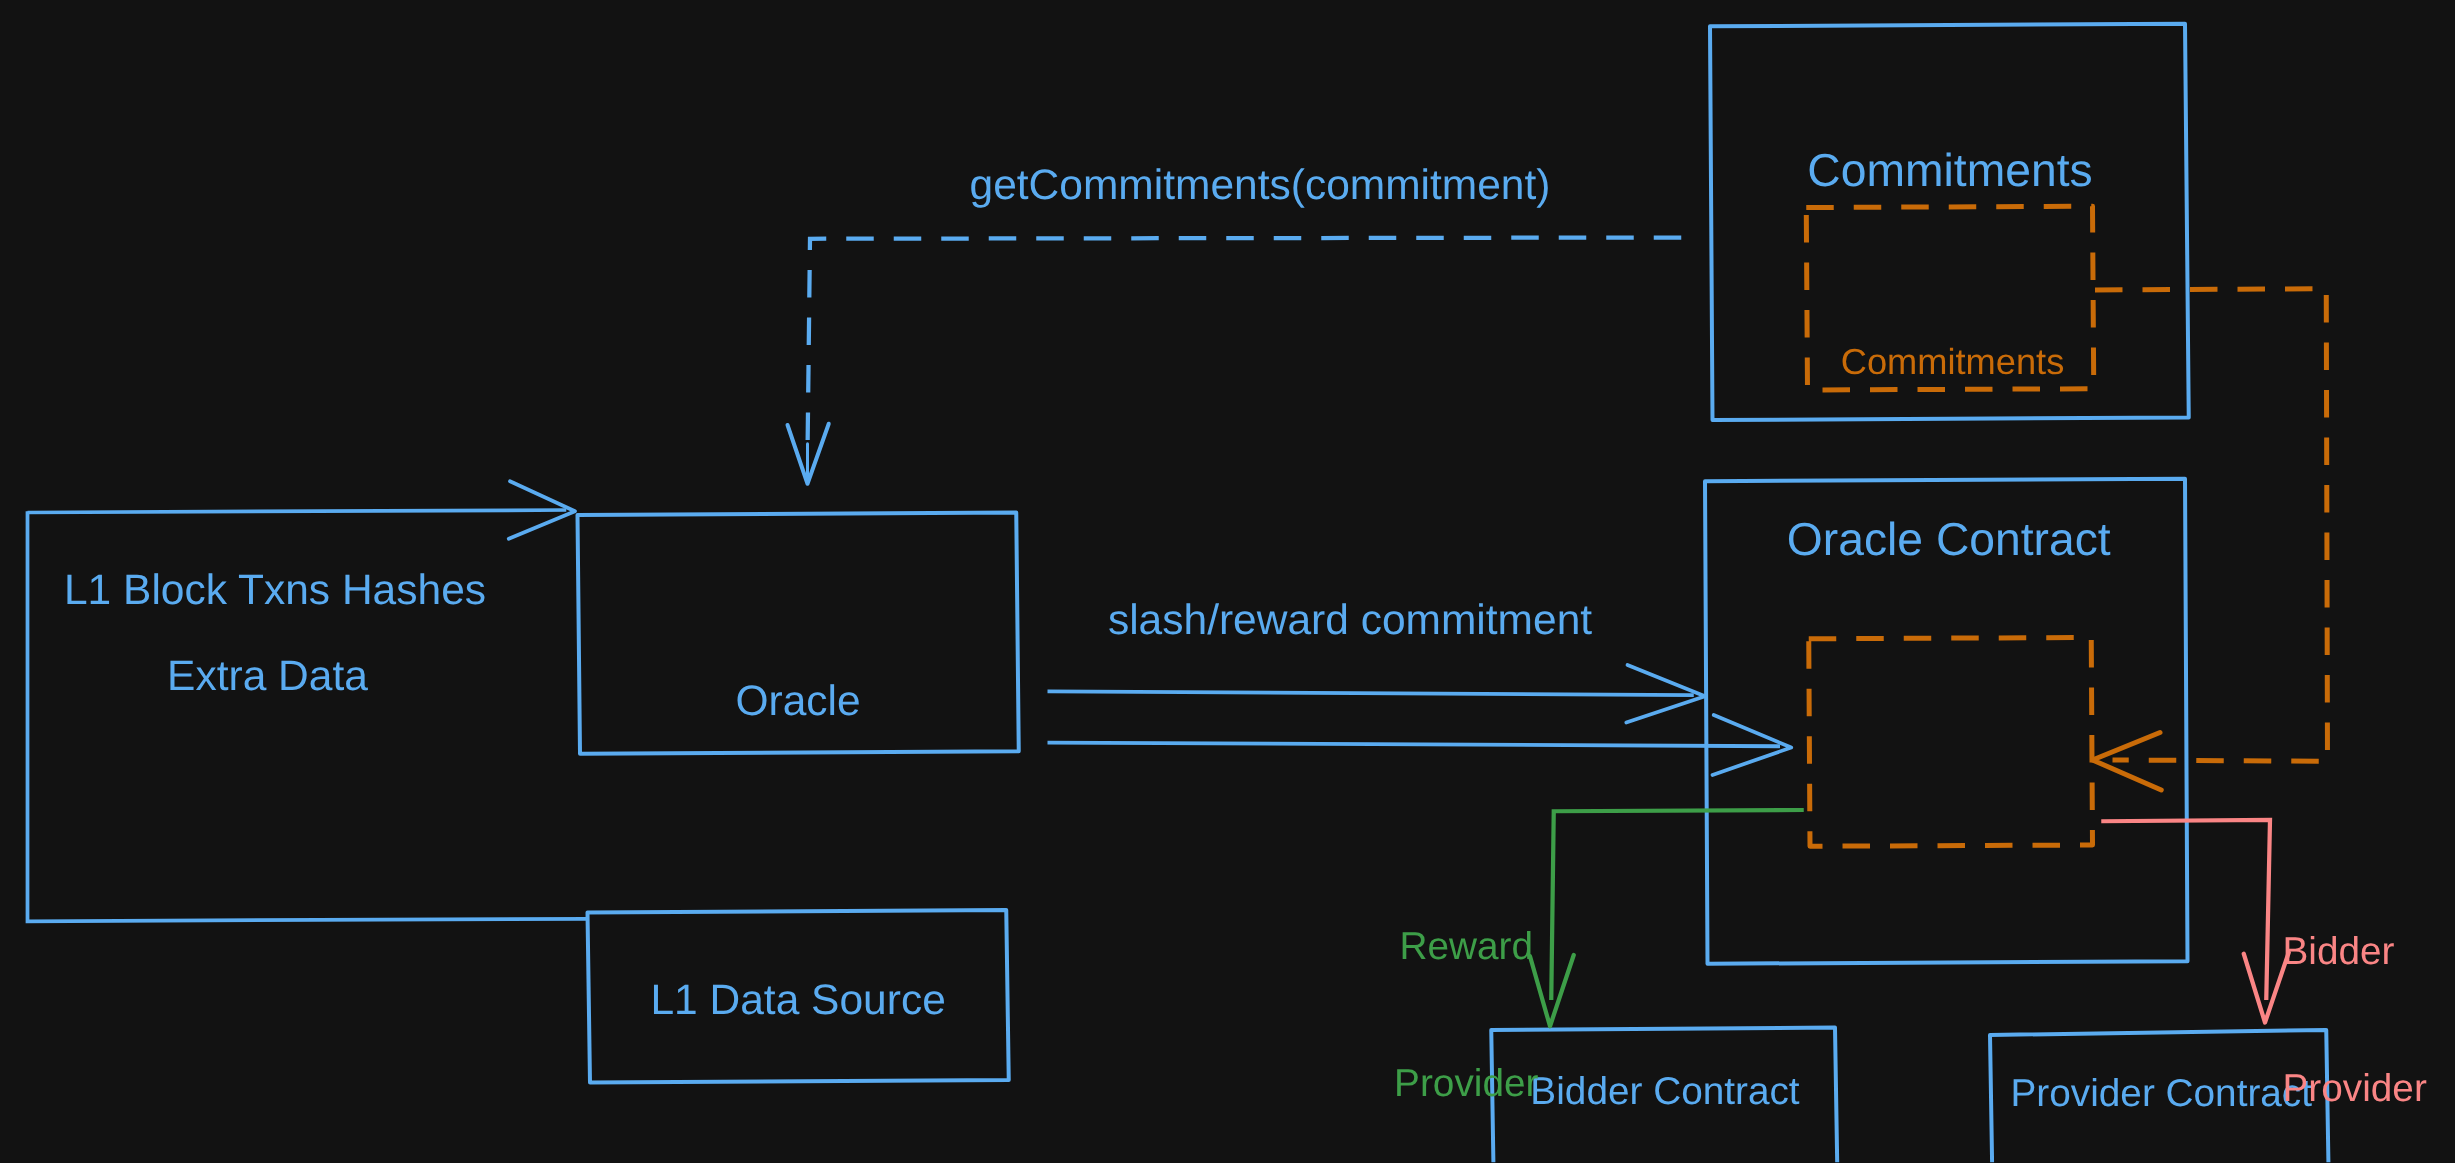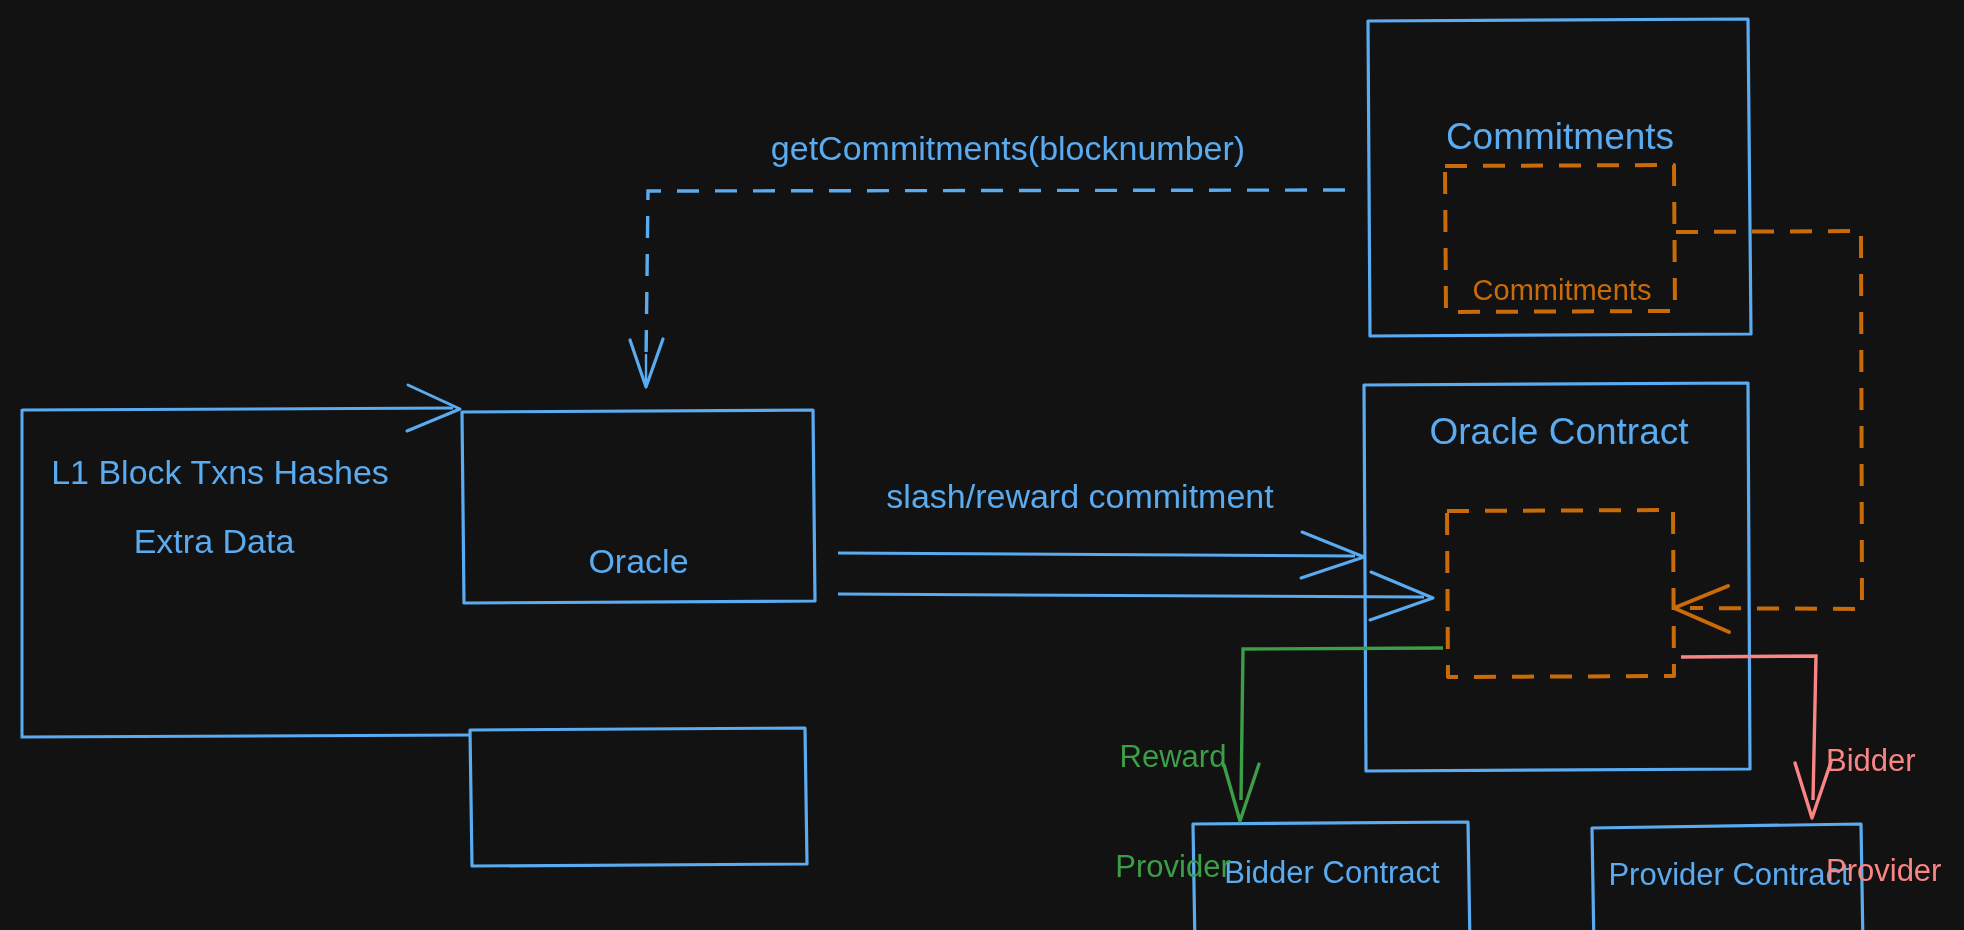--- a/index.html
+++ b/index.html
@@ -112,26 +112,27 @@
     <div>Commitments</div>
   </div>
 
   <div class="lbl biglabel" style="left:1394px;top:410px;width:330px;">Oracle Contract</div>
 
 
   <div class="lbl boxlabel" style="left:466px;top:461px;width:345px;">
     <div>Oracle</div>
   </div>
 
+  <div class="lbl boxlabel" style="left:472px;top:780px;width:333px;">L1 Data Source</div>
 
   <div class="lbl midlabel" style="left:1597px;top:857px;width:264px;">Provider Contract</div>
 
   <div class="lbl midlabel" style="left:1197px;top:855px;width:270px;">Bidder Contract</div>
 
-  <div class="lbl boxlabel" style="left:727px;top:128px;width:562px;">getCommitments(blocknumber)</div>
+  <div class="lbl boxlabel" style="left:727px;top:128px;width:562px;">getCommitments(commitment)</div>
 
   <div class="lbl boxlabel" style="left:20px;top:452px;width:400px;">L1 Block Txns Hashes</div>
 
   <div class="lbl boxlabel" style="left:114px;top:521px;width:200px;">Extra Data</div>
 
   <div class="lbl boxlabel" style="left:850px;top:476px;width:460px;">slash/reward commitment</div>
 
   <div class="lbl green midlabel" style="left:1104px;top:666px;width:138px;">
     <div>Reward</div>
     <div>Provider</div>

